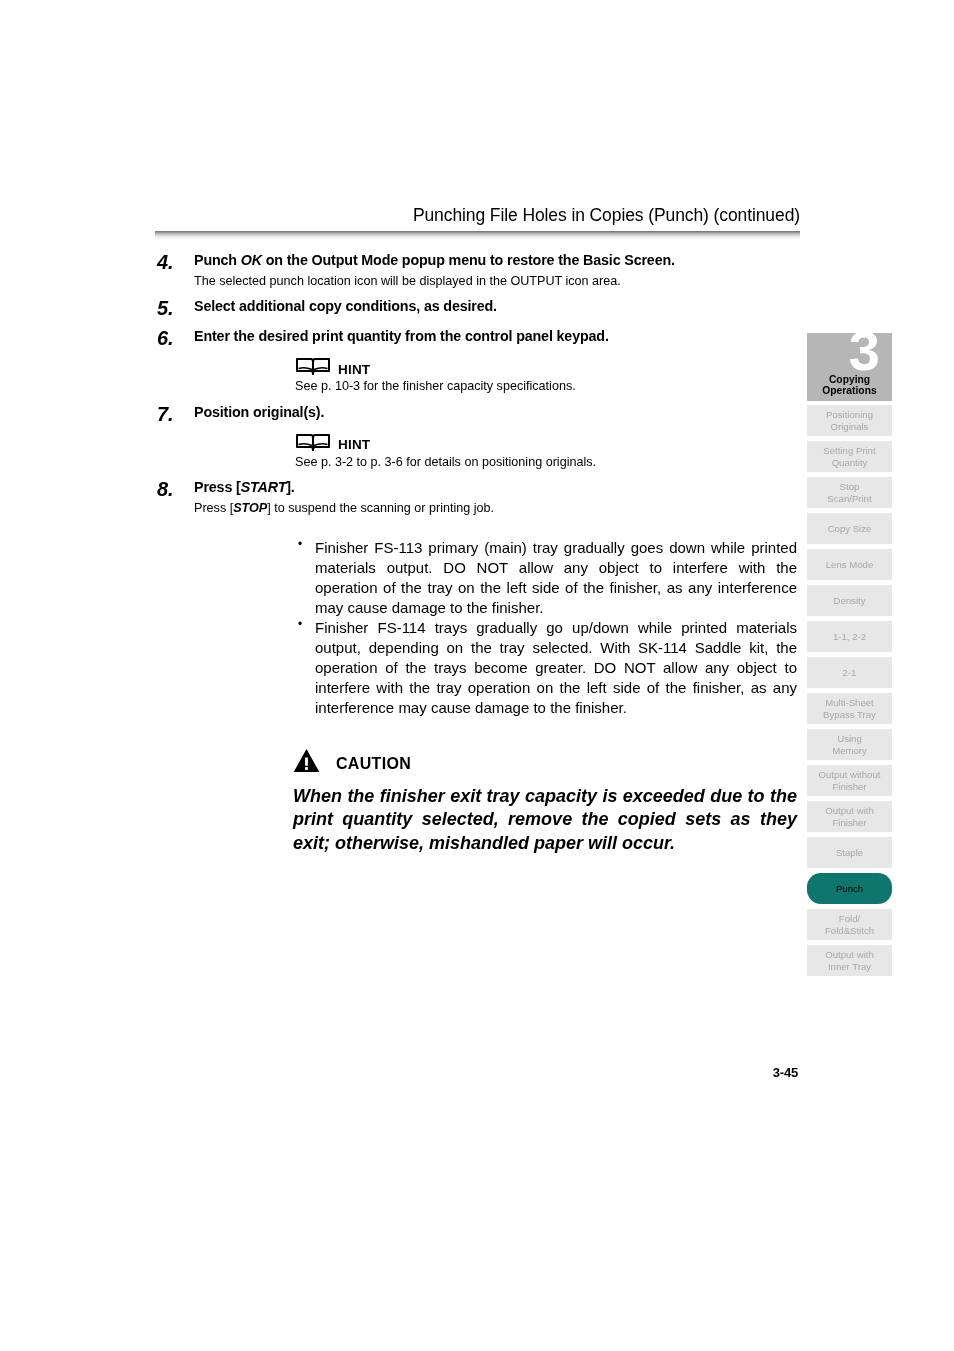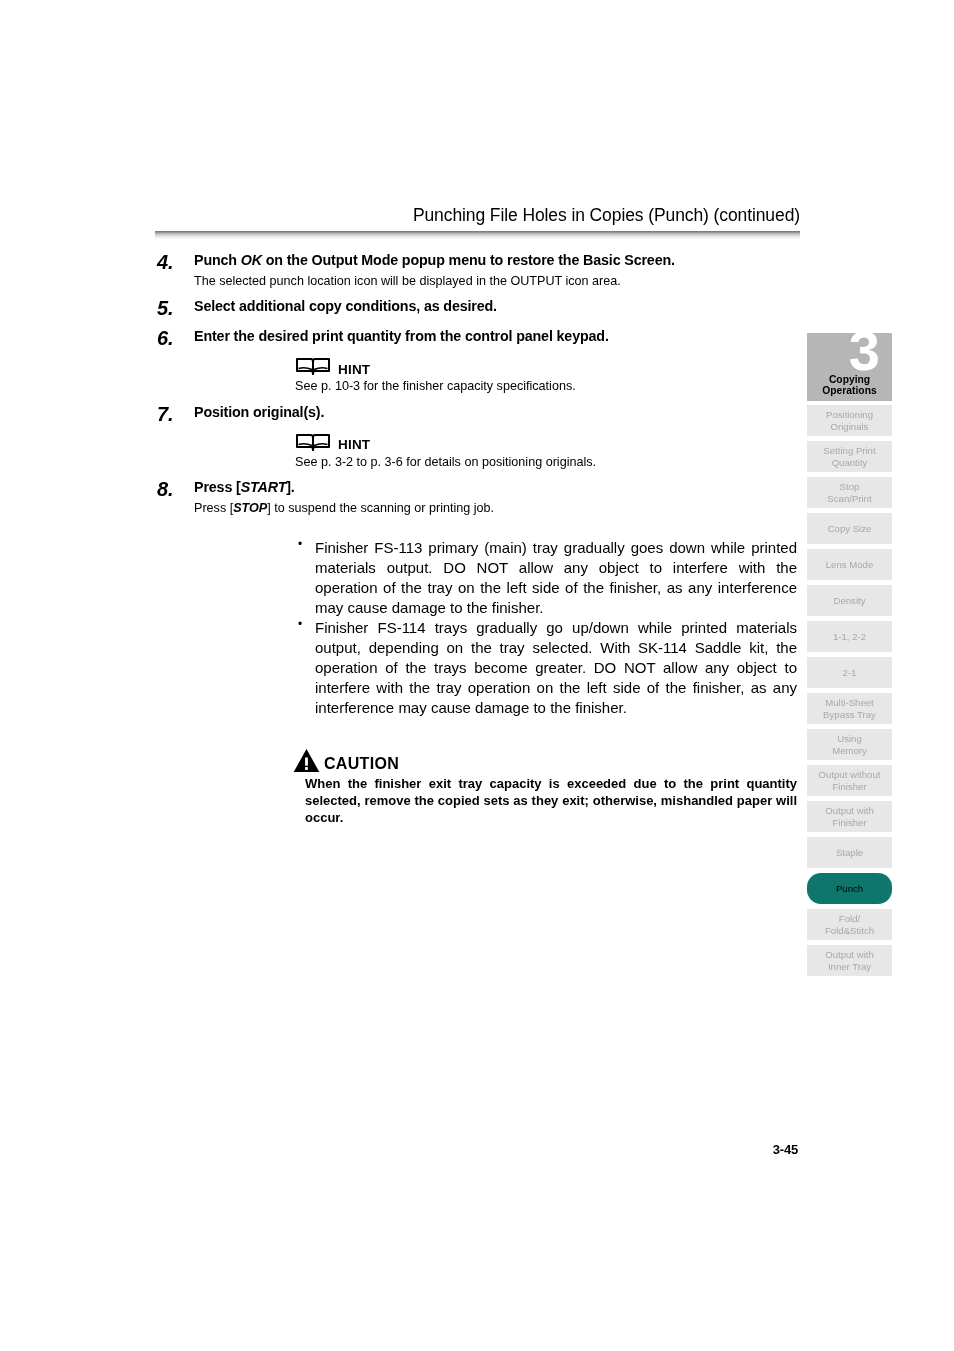--- a/index.html
+++ b/index.html
@@ -147,37 +147,37 @@
 
   
   #caution-block {
     margin-left: 136px;
     margin-top: 30px;
     width: 504px;
   }
   .caution-head {
     display: flex;
     align-items: flex-end;
-    gap: 4px;
-    margin-bottom: 2px;
+    gap: 16px;
+    margin-bottom: 12px;
   }
   .warn-icon { width: 27px; height: 25px; display: block; }
   .caution-label {
     font-size: 16px;
     font-weight: bold;
     letter-spacing: 0.3px;
     line-height: 1;
     padding-bottom: 1px;
   }
   .caution-text {
-    font-size: 13px;
-    font-weight: bold;
+    font-size: 18px;
+    font-weight: bold;
+    font-style: italic;
     line-height: 1.32;
     text-align: justify;
-    margin-left: 12px;
   }
 
   
   #sidebar {
     position: absolute;
     left: 807px;
     top: 333px;
     width: 85px;
   }
   #chapter-tab {
@@ -225,21 +225,21 @@
   .tab.active {
     background: #0f766e;
     color: #000000;
     border-radius: 14px;
   }
 
   
   #folio {
     position: absolute;
     right: 156px;
-    top: 1142px;
+    top: 1065px;
     font-size: 13px;
     font-weight: bold;
     letter-spacing: -0.2px;
   }
 </style>
 </head>
 <body>
 
 <div id="page-title-block">
   <div id="page-title">Punching File Holes in Copies (Punch) (continued)</div>

